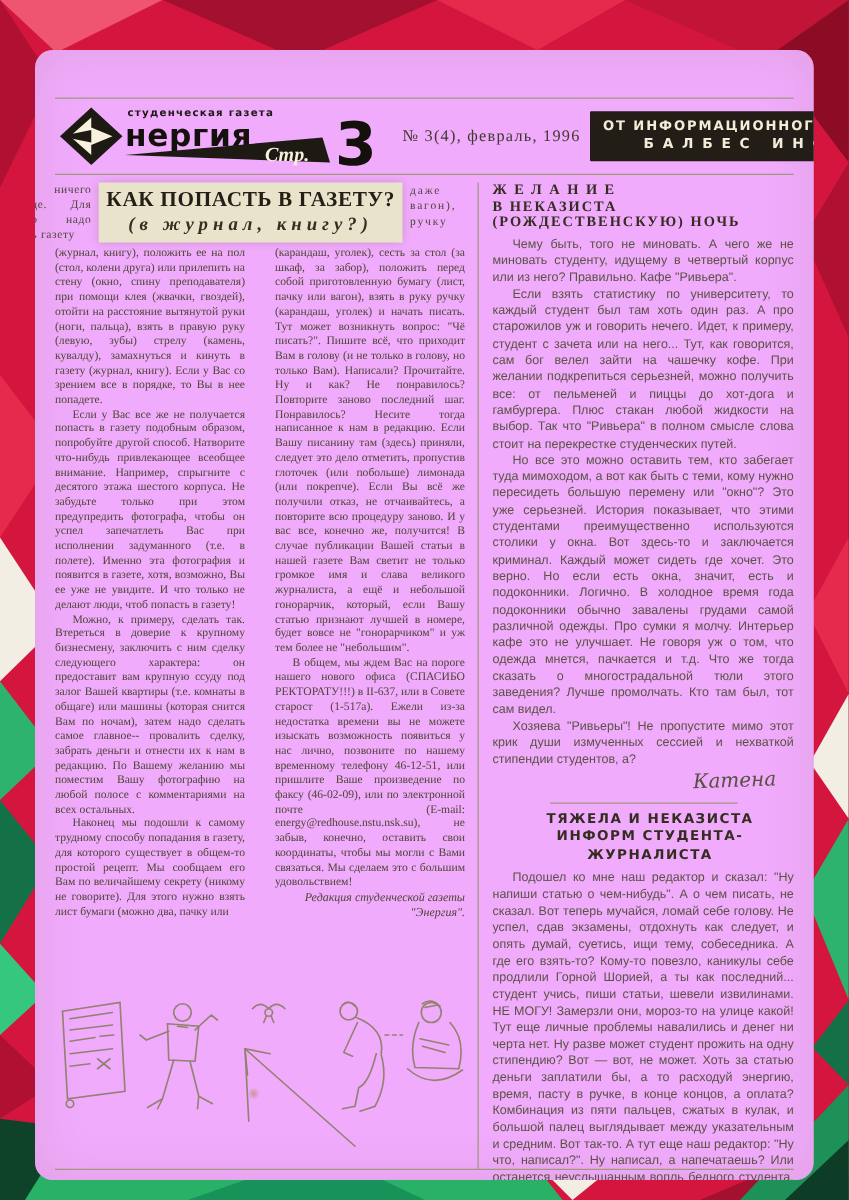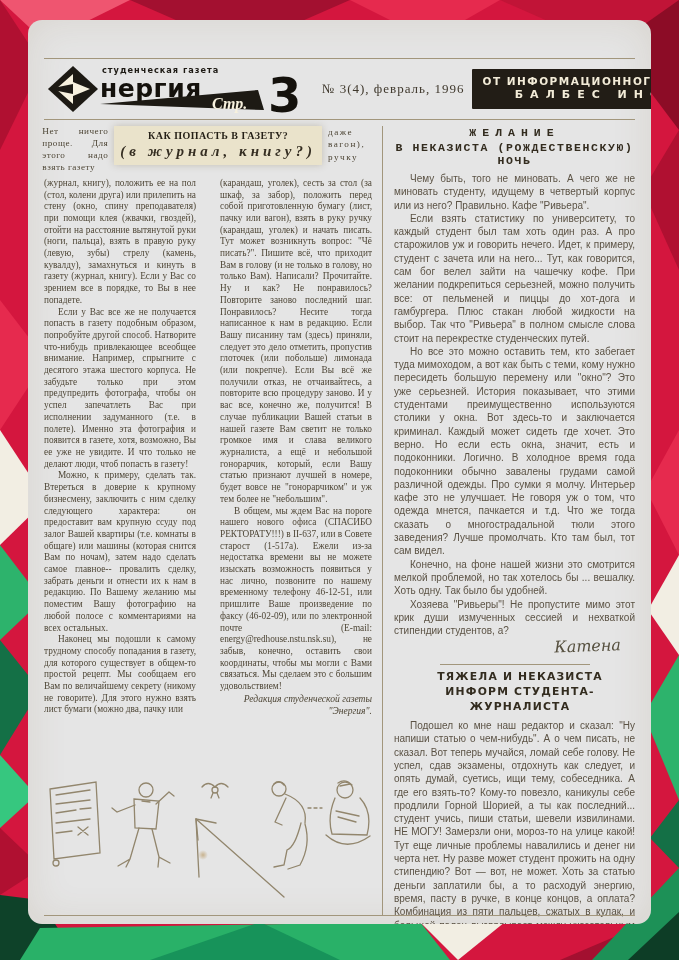--- a/index.html
+++ b/index.html
@@ -1,19 +1,19 @@
 <!DOCTYPE html>
 <html lang="ru"><head>
 <meta charset="utf-8">
 <style>
   html,body{margin:0;padding:0;background:#7a0f23;}
   .stage{position:relative;width:679px;height:960px;overflow:hidden;font-family:"Liberation Serif",serif;}
   .border-svg{position:absolute;inset:0;z-index:0;}
-  .paper{position:absolute;left:28px;top:20px;width:623px;height:904px;box-sizing:border-box;
-         background:#e5e5e5;border-radius:14px;z-index:1;padding:6px 16px 8px 16px;
+  .paper{position:absolute;left:28px;top:40px;width:623px;height:904px;box-sizing:border-box;
+         background:#f0abfc;border-radius:14px;z-index:1;padding:6px 16px 8px 16px;
          display:flex;flex-direction:column;overflow:hidden;color:#4e4636;
          box-shadow:inset 0 0 40px rgba(120,90,40,.12);}
   .rule{border:none;border-top:1px solid #a2967c;margin:0;}
   .rule.top{margin-top:32px;}
   
   .masthead{display:flex;align-items:center;gap:8px;height:56px;padding:2px 2px;}
   .logo-svg{flex:0 0 auto;}
   .issue-line{flex:1;text-align:center;font-size:13px;color:#3f382c;
               font-family:"Liberation Serif",serif;letter-spacing:1px;white-space:nowrap;}
   .banner{flex:0 0 auto;background:#221d16;color:#f3ecd8;text-align:center;
@@ -22,31 +22,31 @@
   .banner .b2{font-family:"DejaVu Sans",sans-serif;font-weight:bold;font-size:11px;letter-spacing:7px;white-space:nowrap;}
   
   .body-row{flex:1;display:flex;margin-top:6px;min-height:0;}
   .left-sec{width:328px;display:flex;flex-direction:column;min-height:0;padding-right:8px;align-items:flex-end;}
   .vdiv{width:1px;background:#a2967c;margin:0 2px;}
   .right-sec{flex:1;padding-left:9px;display:flex;flex-direction:column;min-height:0;}
   
   .lt-head{display:flex;gap:6px;align-items:flex-start;margin-bottom:4px;}
   .lt-intro-left{width:66px;font-size:9.2px;line-height:1.3;text-align:justify;letter-spacing:.5px;}
   .lt-titlebox{flex:1;background:#eae3cb;box-shadow:0 0 7px rgba(90,70,30,.25);padding:4px 6px 5px;text-align:center;}
-  .lt-title{font-weight:bold;font-size:10px;letter-spacing:.5px;color:#241f16;white-space:nowrap;}
+  .lt-title{font-weight:bold;font-size:17px;letter-spacing:.5px;color:#241f16;white-space:nowrap;}
   .lt-subtitle{font-style:italic;font-weight:bold;font-size:15px;letter-spacing:4px;color:#352e22;margin-top:2px;white-space:nowrap;}
   .lt-intro-right{width:44px;font-size:9.2px;line-height:1.35;text-align:justify;letter-spacing:1.5px;}
   .lt-cols{flex:1;display:flex;gap:24px;min-height:0;overflow:hidden;}
   .lt-col{width:50%;font-size:9.3px;line-height:1.26;text-align:justify;}
   .lt-col p{margin:0;text-indent:14px;}
   .lt-col p.noindent{text-indent:0;}
   .byline{margin-top:3px;text-align:right;font-style:italic;font-size:9.6px;line-height:1.25;color:#4e4636;}
   .cartoon{flex:0 0 auto;margin-top:4px;}
   
-  .r-title{font-family:Liberation Mono, monospace;font-weight:bold;text-align:center;color:#332c1f;}
+  .r-title{font-family:Liberation Serif, serif;font-weight:bold;text-align:left;color:#332c1f;}
   .r-title .t1{font-size:11.5px;letter-spacing:6px;}
   .r-title .t2{font-size:11.5px;letter-spacing:1.6px;margin-top:2px;}
   .r-body{font-family:Liberation Sans, sans-serif;font-size:10px;line-height:1.33;text-align:justify;
           color:#5b5244;margin-top:5px;}
   .r-body p{margin:0;text-indent:16px;}
   .signature{font-family:"DejaVu Serif",serif;font-style:italic;font-size:16px;color:#56503f;
              text-align:right;padding-right:14px;transform:rotate(-2deg);margin:2px 0 0;}
   .mid-rule{border:none;border-top:1px solid #a2967c;width:150px;margin:6px auto 5px;}
   .l-title{font-family:"DejaVu Sans",sans-serif;font-weight:bold;font-size:10.8px;letter-spacing:1.2px;
            text-align:center;color:#332c1f;line-height:1.35;margin-left:11px;}
@@ -191,21 +191,20 @@
 
         <div class="r-title">
           <div class="t1">ЖЕЛАНИЕ</div>
           <div class="t2">В НЕКАЗИСТА (РОЖДЕСТВЕНСКУЮ) НОЧЬ</div>
         </div>
 
         <div class="r-body">
           <p>Чему быть, того не миновать. А чего же не миновать студенту, идущему в четвертый корпус или из него? Правильно. Кафе "Ривьера".</p>
           <p>Если взять статистику по университету, то каждый студент был там хоть один раз. А про старожилов уж и говорить нечего. Идет, к примеру, студент с зачета или на него... Тут, как говорится, сам бог велел зайти на чашечку кофе. При желании подкрепиться серьезней, можно получить все: от пельменей и пиццы до хот-дога и гамбургера. Плюс стакан любой жидкости на выбор. Так что "Ривьера" в полном смысле слова стоит на перекрестке студенческих путей.</p>
           <p>Но все это можно оставить тем, кто забегает туда мимоходом, а вот как быть с теми, кому нужно пересидеть большую перемену или "окно"? Это уже серьезней. История показывает, что этими студентами преимущественно используются столики у окна. Вот здесь-то и заключается криминал. Каждый может сидеть где хочет. Это верно. Но если есть окна, значит, есть и подоконники. Логично. В холодное время года подоконники обычно завалены грудами самой различной одежды. Про сумки я молчу. Интерьер кафе это не улучшает. Не говоря уж о том, что одежда мнется, пачкается и т.д. Что же тогда сказать о многострадальной тюли этого заведения? Лучше промолчать. Кто там был, тот сам видел.</p>
-          <p>Конечно, на фоне нашей жизни это смотрится мелкой проблемой, но так хотелось бы ... вешалку. Хоть одну. Так было бы удобней.</p>
           <p>Хозяева "Ривьеры"! Не пропустите мимо этот крик души измученных сессией и нехваткой стипендии студентов, а?</p>
         </div>
 
         <div class="signature">Катена</div>
 
         <hr class="mid-rule">
 
         <div class="l-title">
           <div>ТЯЖЕЛА И НЕКАЗИСТА</div>
           <div>ИНФОРМ СТУДЕНТА-ЖУРНАЛИСТА</div>

